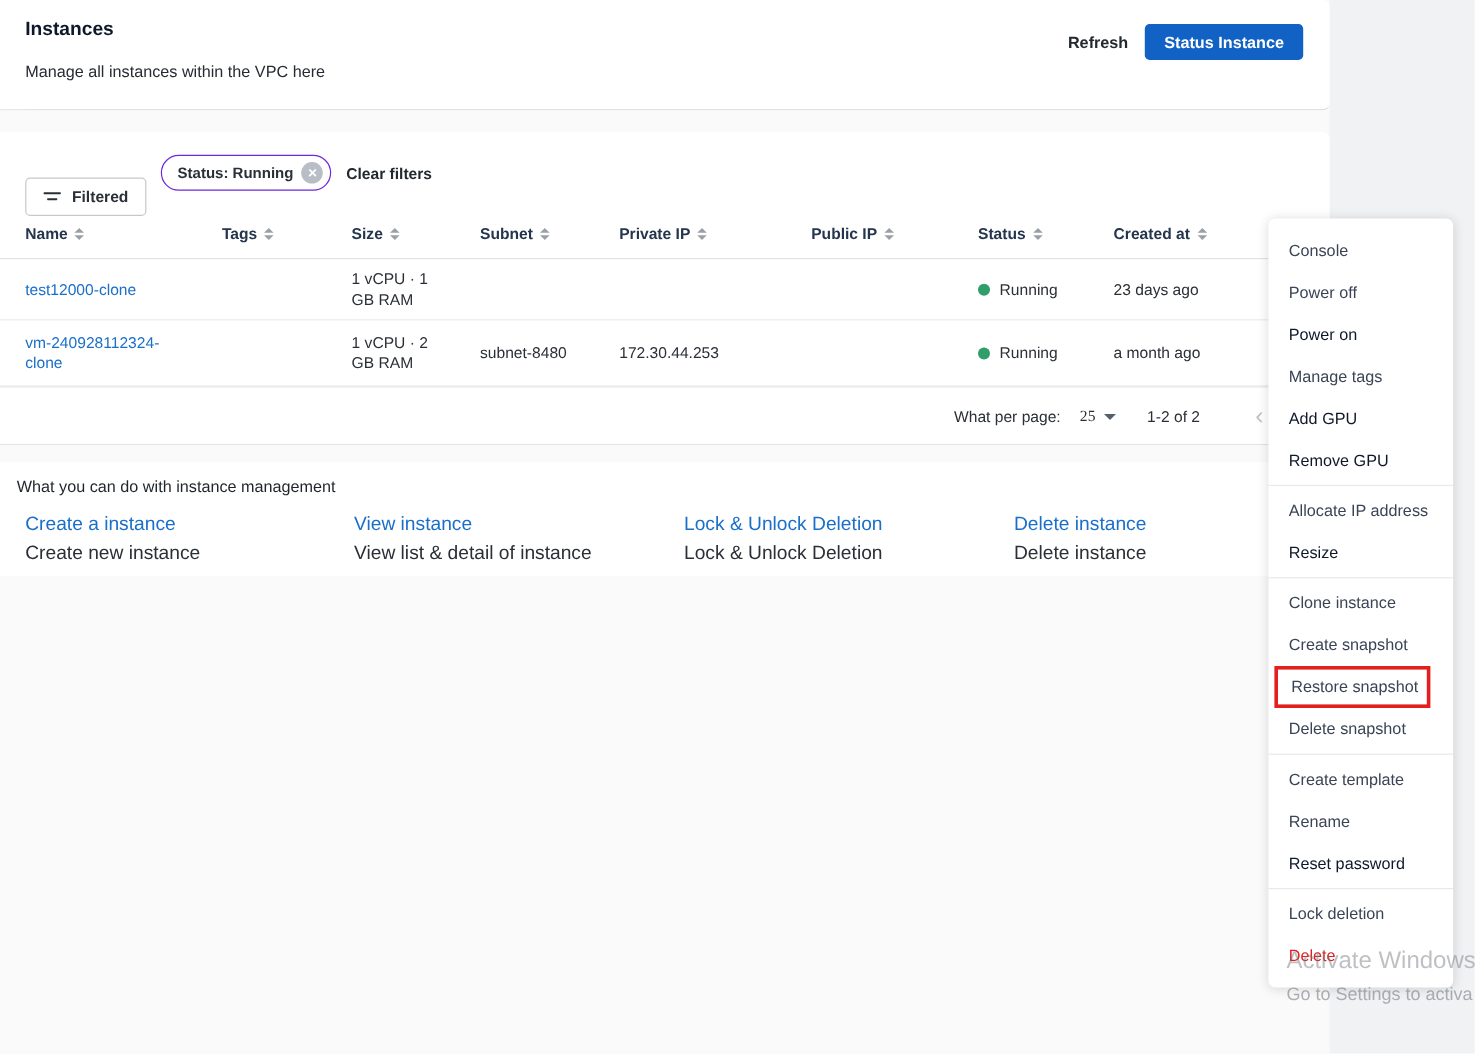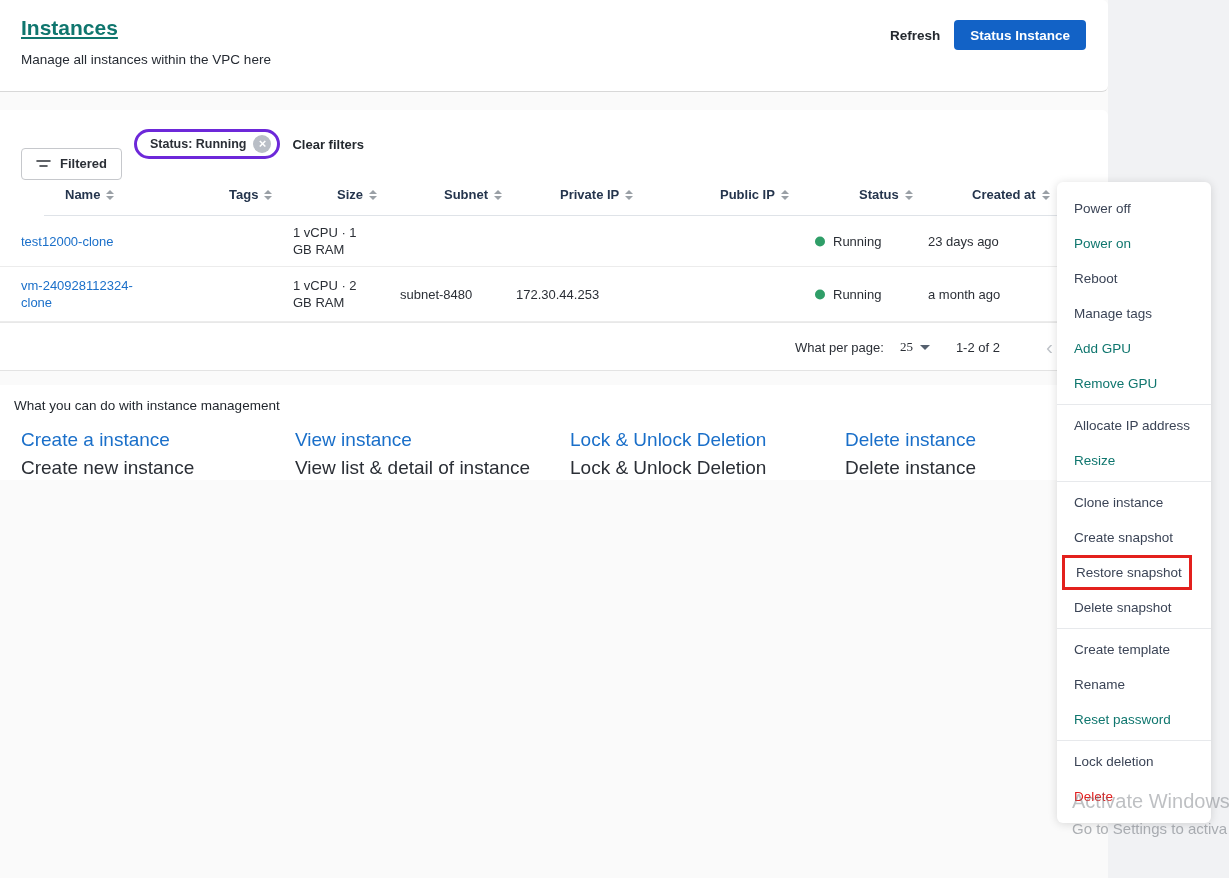--- a/index.html
+++ b/index.html
@@ -9,35 +9,35 @@
     background:#fafafa;
     position:relative;
     overflow:hidden;
     color:#2b2f36;
   }
   .right-strip{ position:absolute; left:1108px; top:0; width:121px; height:878px; background:#f1f2f4; }
   .card{ position:absolute; left:0; background:#fff; width:1108px; }
 
   
   .header-card{ top:0; height:92px; border-bottom:1px solid #d8d8d8; border-radius:0 6px 6px 0; }
-  .page-title{ position:absolute; left:21px; top:16px; font-size:21px; font-weight:700; color:#0f766e;text-decoration:underline; }
+  .page-title{ position:absolute; left:21px; top:16px; font-size:16px; font-weight:700; color:#0f172a; }
   .page-subtitle{ position:absolute; left:21px; top:52px; font-size:13.5px; color:#262b33; }
   .header-actions{ position:absolute; right:22px; top:20px; display:flex; align-items:center; gap:14px; }
   .refresh-btn{ font-size:13.5px; font-weight:700; color:#24292f; background:none; border:none; cursor:pointer; font-family:inherit; }
   .create-btn{ background:#1262c6; color:#fff; font-size:13.5px; font-weight:700; border:none; border-radius:4px; height:30px; padding:0 16px; cursor:pointer; font-family:inherit; }
 
   
   .table-card{ top:110px; height:261px; border-radius:0 6px 6px 0; border-bottom:1px solid #e3e3e3; }
   .filter-bar{ position:absolute; left:21px; top:18px; height:32px; display:flex; align-items:center; gap:12px; }
   .filtered-btn{ display:flex; align-items:center; gap:9px; border:1px solid #c6c8cc; border-radius:4px; background:#fff; height:32px; padding:12px 14px; font-size:13px; font-weight:700; color:#2b2f36; cursor:pointer; font-family:inherit;margin-top:39px; }
-  .chip{ display:flex; align-items:center; gap:7px; border:3px solid #6d28d9; border-radius:16px; height:30px; padding:0 6px 0 13px; font-size:12.5px; font-weight:700; color:#2b2f36; background:#fff; }
+  .chip{ display:flex; align-items:center; gap:7px; border:1px solid #6d28d9; border-radius:16px; height:30px; padding:0 6px 0 13px; font-size:12.5px; font-weight:700; color:#2b2f36; background:#fff; }
   .chip-close{ width:18px; height:18px; border-radius:50%; background:#b9bec6; color:#fff; font-size:13px; line-height:18px; text-align:center; cursor:pointer; }
   .clear-filters{ font-size:13px; font-weight:700; color:#24292f; cursor:pointer; }
 
-  .thead{ position:absolute; left:0; top:70px; width:1108px; height:36px; border-bottom:1px solid #dfe3e8;margin-left:44px; }
+  .thead{ position:absolute; left:0; top:70px; width:1108px; height:36px; border-bottom:1px solid #dfe3e8; }
   .th{ position:absolute; top:7px; display:flex; align-items:center; gap:6px; font-size:13px; font-weight:700; color:#25354d; cursor:pointer; }
   .sort{ display:inline-flex; flex-direction:column; gap:2px; }
   .sort i{ display:block; width:0; height:0; border-left:4px solid transparent; border-right:4px solid transparent; }
   .sort .up{ border-bottom:4px solid #9aa0a6; }
   .sort .dn{ border-top:4px solid #9aa0a6; }
 
   .trow{ position:absolute; left:0; width:1108px; border-bottom:1px solid #ececec; font-size:13px; }
   .row1{ top:106px; height:51px; }
   .row2{ top:157px; height:55px; }
   .cell{ position:absolute; top:50%; transform:translateY(-50%); color:#2b2f36; line-height:17px; }
@@ -53,28 +53,28 @@
   .pagination{ position:absolute; left:0; top:212px; width:1108px; height:49px; border-top:1px solid #e8e8e8; }
   .pag-inner{ position:absolute; left:795px; top:0; height:100%; display:flex; align-items:center; font-size:13px; color:#2b2f36; }
   .rpp-select{ display:flex; align-items:center; gap:7px; margin-left:16px; cursor:pointer;font-family:Liberation Serif, serif; }
   .caret-dn{ width:0; height:0; border-left:5px solid transparent; border-right:5px solid transparent; border-top:5px solid #55606e; }
   .range{ margin-left:26px; }
   .chev-left{ margin-left:46px; color:#bfc3c9; font-size:21px; line-height:20px; cursor:default; }
 
   
   .help-card{ top:385px; height:95px; border-radius:0 6px 6px 0; }
   .help-heading{ position:absolute; left:14px; top:13px; font-size:13.5px; color:#1f242b; }
-  .help-item{ position:absolute; top:44px; font-size:19px; }
+  .help-item{ position:absolute; top:44px; font-size:16px; }
   .help-item .desc{ display:block; margin-top:6px; color:#2b2f36; }
   .h0{ left:21px; } .h1{ left:295px; } .h2{ left:570px; } .h3{ left:845px; }
 
   
   .menu{ position:absolute; left:1057px; top:182px; width:154px; background:#fff; border-radius:6px; box-shadow:0 1px 10px rgba(0,0,0,.14); padding:9px 0; z-index:10; }
   .mi{ height:35px; line-height:35px; padding-left:17px; font-size:13.5px; color:#3b4456; cursor:pointer; white-space:nowrap; }
-  .mi.disabled{ color:#0f766e; cursor:default; }
+  .mi.disabled{ color:#0f172a; cursor:default; }
   .mi.danger{ color:#e02020; }
   .mi.highlighted{ width:130px; margin-left:5px; padding-left:11px; border:3px solid #e3201d; line-height:29px; }
   .mdiv{ height:1px; background:#e7e9ec; margin:3px 0; }
 
   
   .watermark{ position:absolute; left:1072px; top:790px; z-index:20; pointer-events:none; }
   .wm1{ font-size:20px; color:rgba(110,115,122,.45); white-space:nowrap; }
   .wm2{ font-size:15px; color:rgba(110,115,122,.55); white-space:nowrap; margin-top:7px; }
 
   .filter-icon svg{ display:block; }
@@ -219,23 +219,23 @@
     <a class="link">Lock &amp; Unlock Deletion</a>
     <span class="desc">Lock &amp; Unlock Deletion</span>
   </div>
   <div class="help-item h3">
     <a class="link">Delete instance</a>
     <span class="desc">Delete instance</span>
   </div>
 </div>
 
 <div class="menu">
+  <div class="mi">Console</div>
   <div class="mi">Power off</div>
   <div class="mi disabled">Power on</div>
-  <div class="mi">Reboot</div>
   <div class="mi">Manage tags</div>
   <div class="mi disabled">Add GPU</div>
   <div class="mi disabled">Remove GPU</div>
   <div class="mdiv"></div>
   <div class="mi">Allocate IP address</div>
   <div class="mi disabled">Resize</div>
   <div class="mdiv"></div>
   <div class="mi">Clone instance</div>
   <div class="mi">Create snapshot</div>
   <div class="mi highlighted">Restore snapshot</div>

